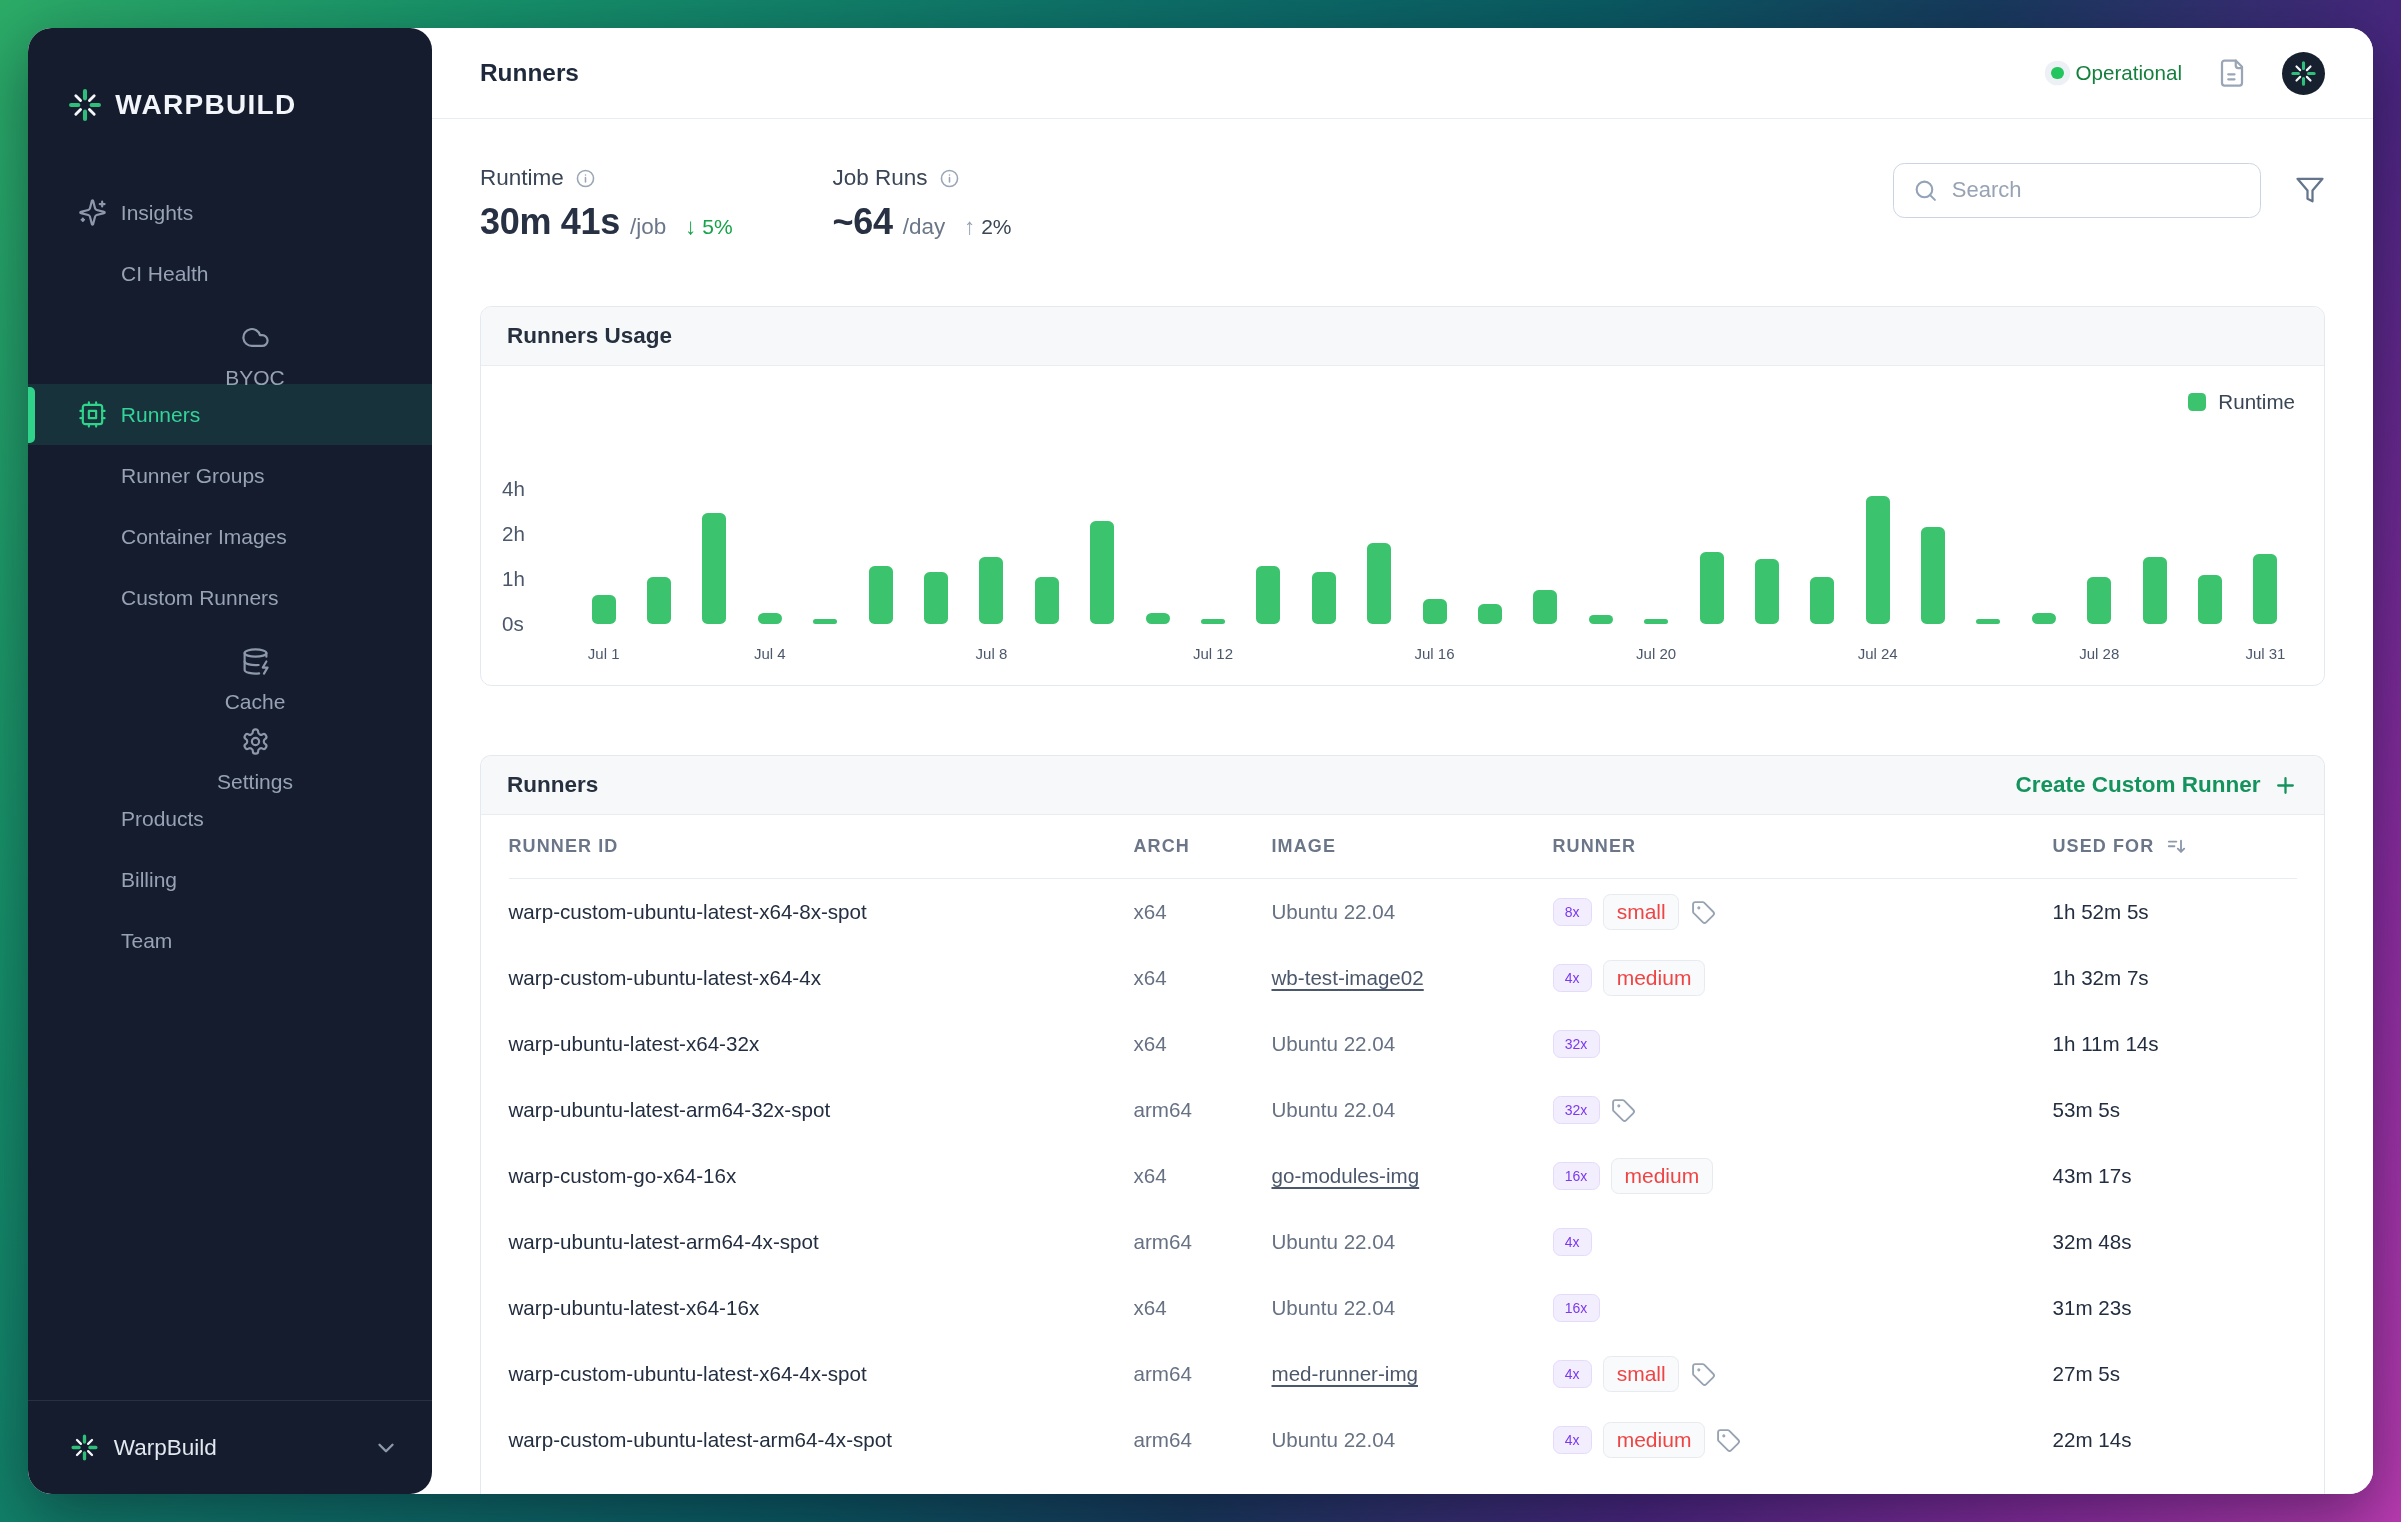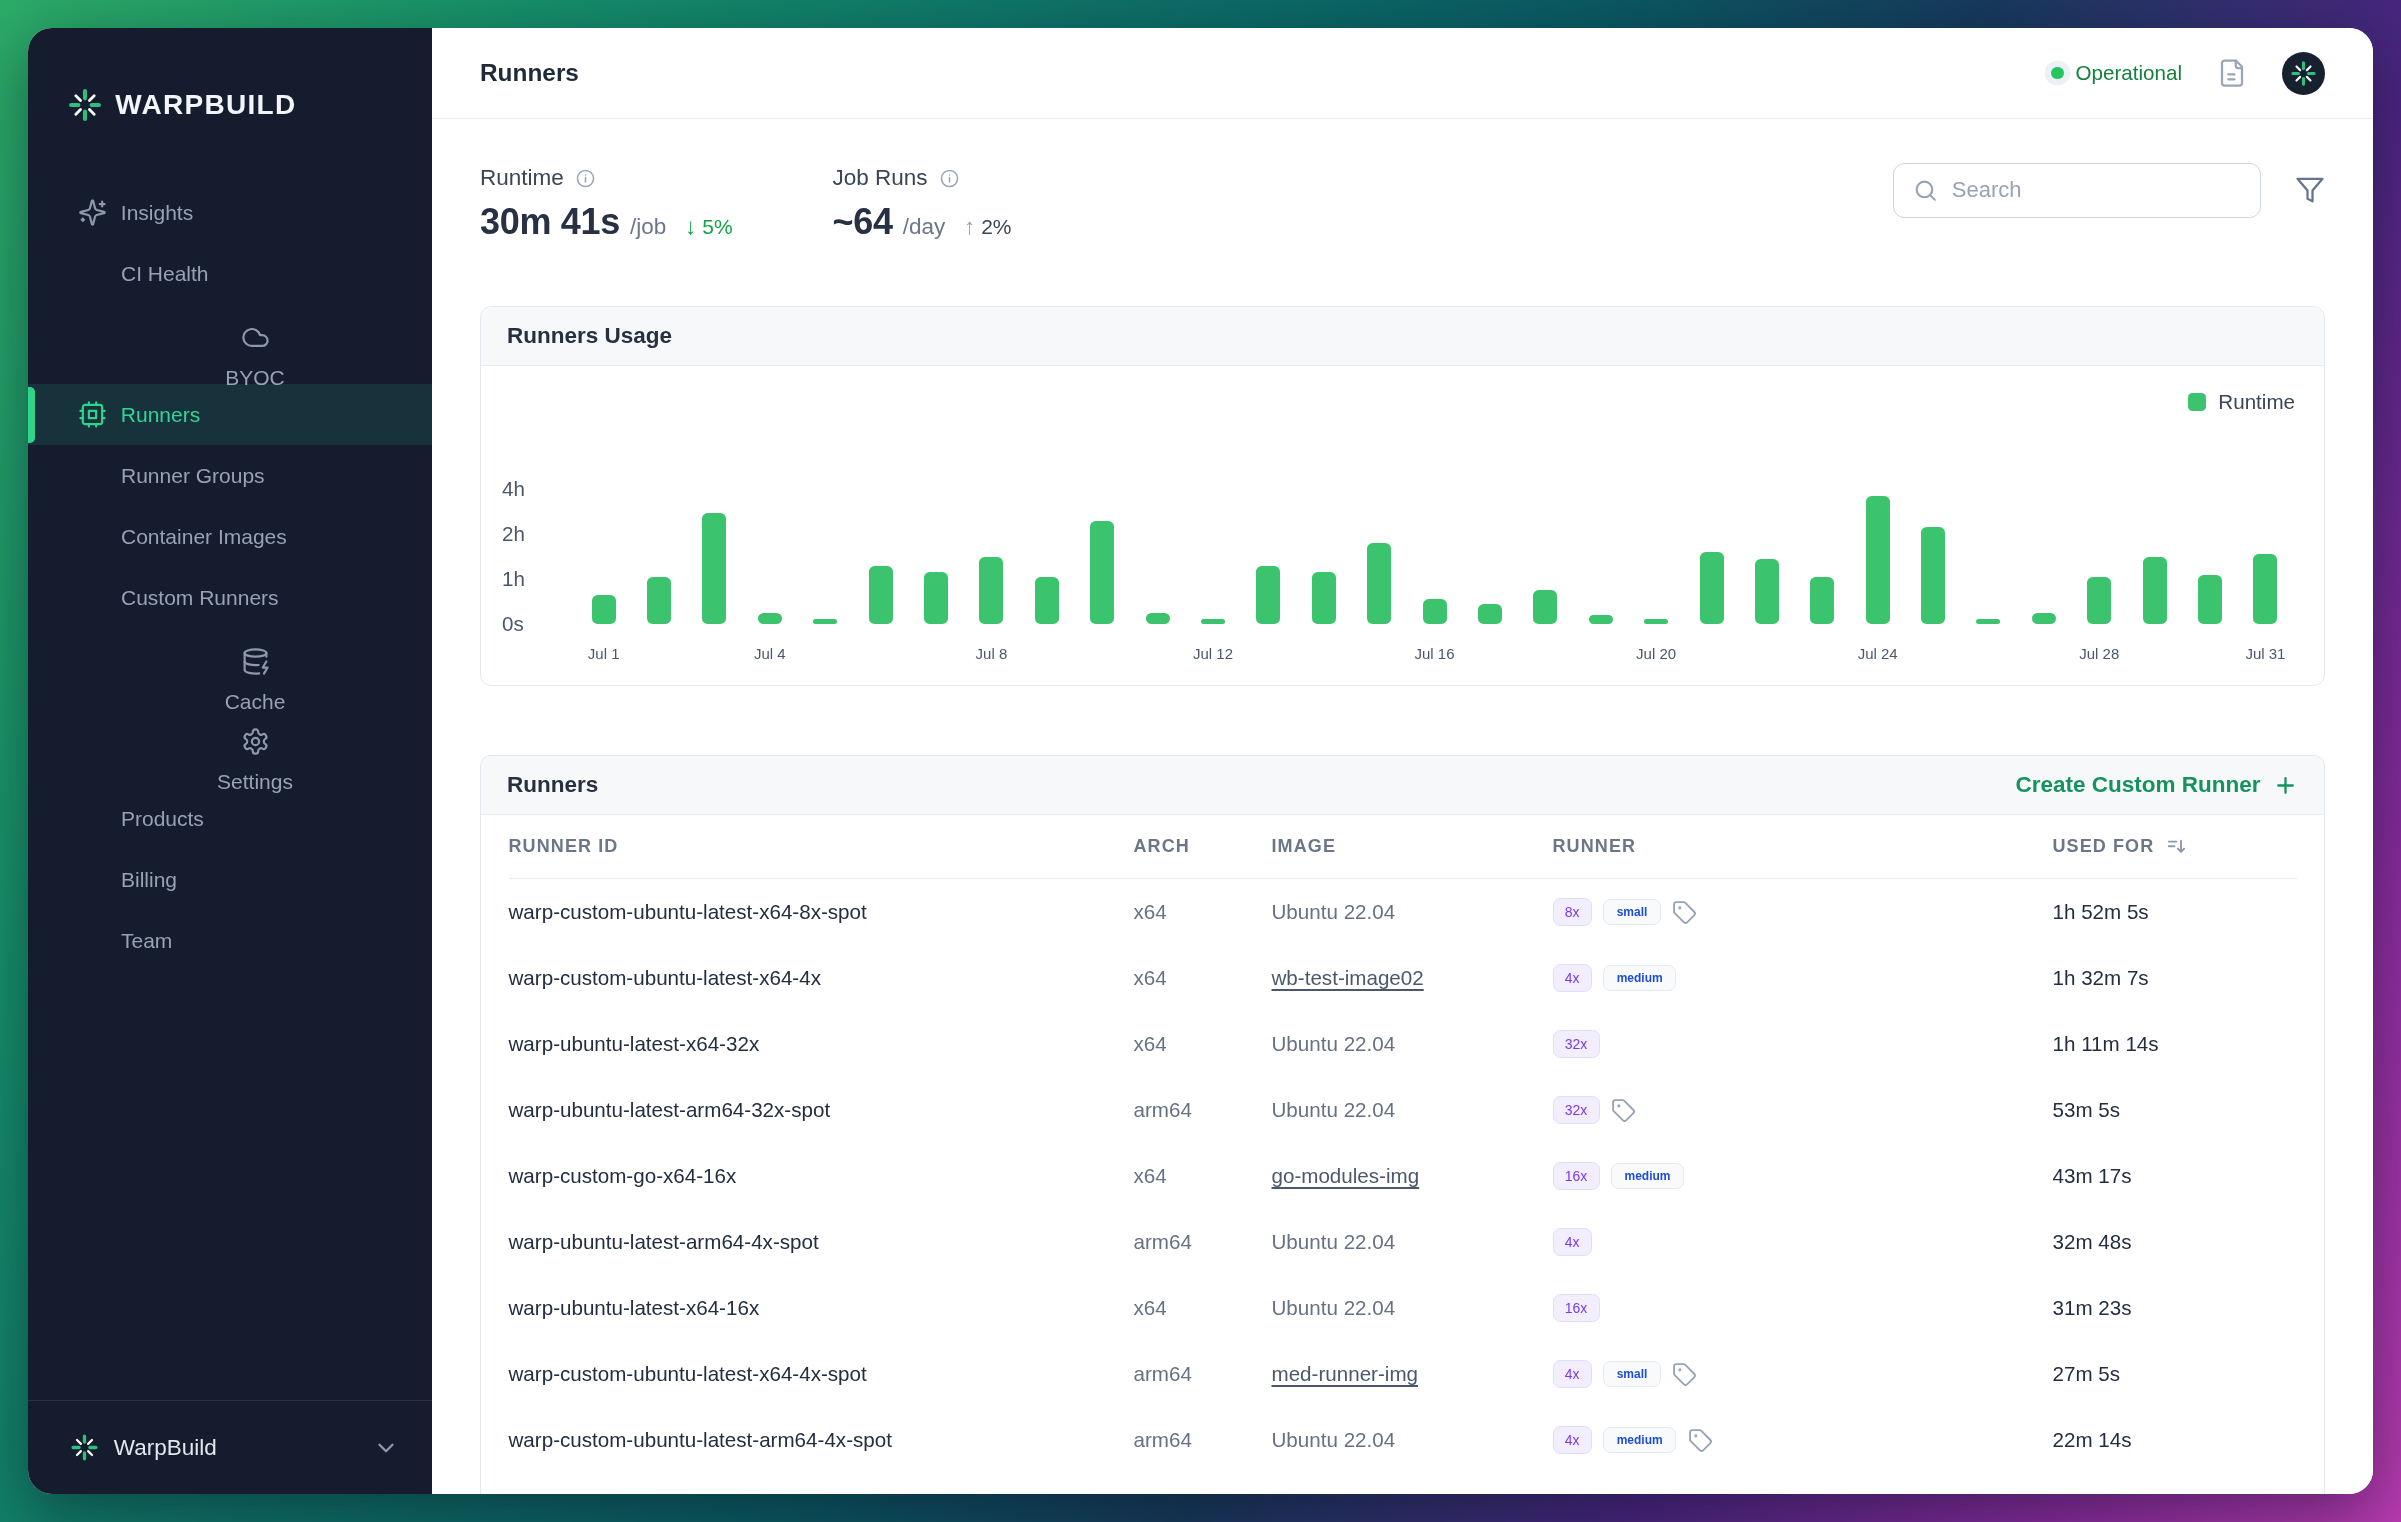--- a/index.html
+++ b/index.html
@@ -4,21 +4,21 @@
 <style>
   * { margin:0; padding:0; box-sizing:border-box; }
   html,body { width:2401px; height:1523px; overflow:hidden;
     font-family:"Liberation Sans","DejaVu Sans",sans-serif; }
   .frame { position:absolute; inset:0;
     background:linear-gradient(118deg,#2cab67 0%,#169069 16%,#0e7268 34%,#0a5a62 50%,#173a5c 62%,#4b2580 76%,#8a2b9e 89%,#b93bb0 100%); }
   .window { position:absolute; inset:28px; background:#ffffff; border-radius:24px;
     overflow:hidden; display:flex; box-shadow:0 19px 63px rgba(8,14,30,.45); }
 
   
-  .sidebar { width:404px; flex:none; background:#141c2e; display:flex; flex-direction:column; }
+  .sidebar { width:404px; flex:none; background:#141c2e; display:flex; flex-direction:column;border-radius:22px; }
   .logo-row { display:flex; align-items:center; gap:11.3px; padding:58px 0 0 38px; }
   .logo-row .logo-ic { width:38px; height:38px; display:flex; }
   .logo-text { font-size:28px; font-weight:700; color:#f2f5f9; letter-spacing:1.3px; }
   nav { margin-top:58px; display:flex; flex-direction:column; }
   .nav-item { position:relative; height:61px; display:flex; align-items:center; gap:13.8px;
     padding-left:50px; font-size:21px; color:#97a3b4; cursor:pointer; }
   .nav-item .ic { width:29px; height:29px; color:#8d99ab; flex:none; display:flex; }
   .nav-item.sub { padding-left:93px; }
   .nav-item.gap { margin-top:19px;flex-direction:column; }
   .nav-item.active { background:rgba(52,211,153,.12); color:#34d399; font-weight:500; }
@@ -100,21 +100,21 @@
   .sort-ic { width:22.5px; height:22.5px; color:#8d99ab; cursor:pointer; display:flex; }
   .trow { height:66px; font-size:20.6px; }
   .cell-id { color:#232e40; }
   .cell-arch, .cell-img { color:#667183; }
   .cell-img .link { color:#4b586b; text-decoration:underline; text-underline-offset:4.4px;
     text-decoration-thickness:1.6px; cursor:pointer; }
   .cell-runner { display:flex; align-items:center; gap:11.3px; }
   .badge-cpu { padding:5px 11.3px; border-radius:7.5px; background:#f3eefe; border:1.3px solid #e4dbfb;
     color:#7c3aed; font-size:14px; font-weight:500; }
   .badge-size { padding:5px 12.5px; border-radius:7.5px; background:#f8fafc; border:1.3px solid #e7ebf0;
-    color:#1d4ed8; font-size:12px;font-weight:bold; }
+    color:#ef4444; font-size:21px; }
   .tag-ic { width:25px; height:25px; color:#98a3b3; display:flex; }
   .cell-used { color:#232e40; font-weight:500; }
   svg { width:100%; height:100%; }
 </style>
 </head>
 <body>
 
 <svg width="0" height="0" style="position:absolute" viewBox="0 0 3840 2435">
   <defs>
     <symbol id="i-starburst" viewBox="0 0 24 24">

